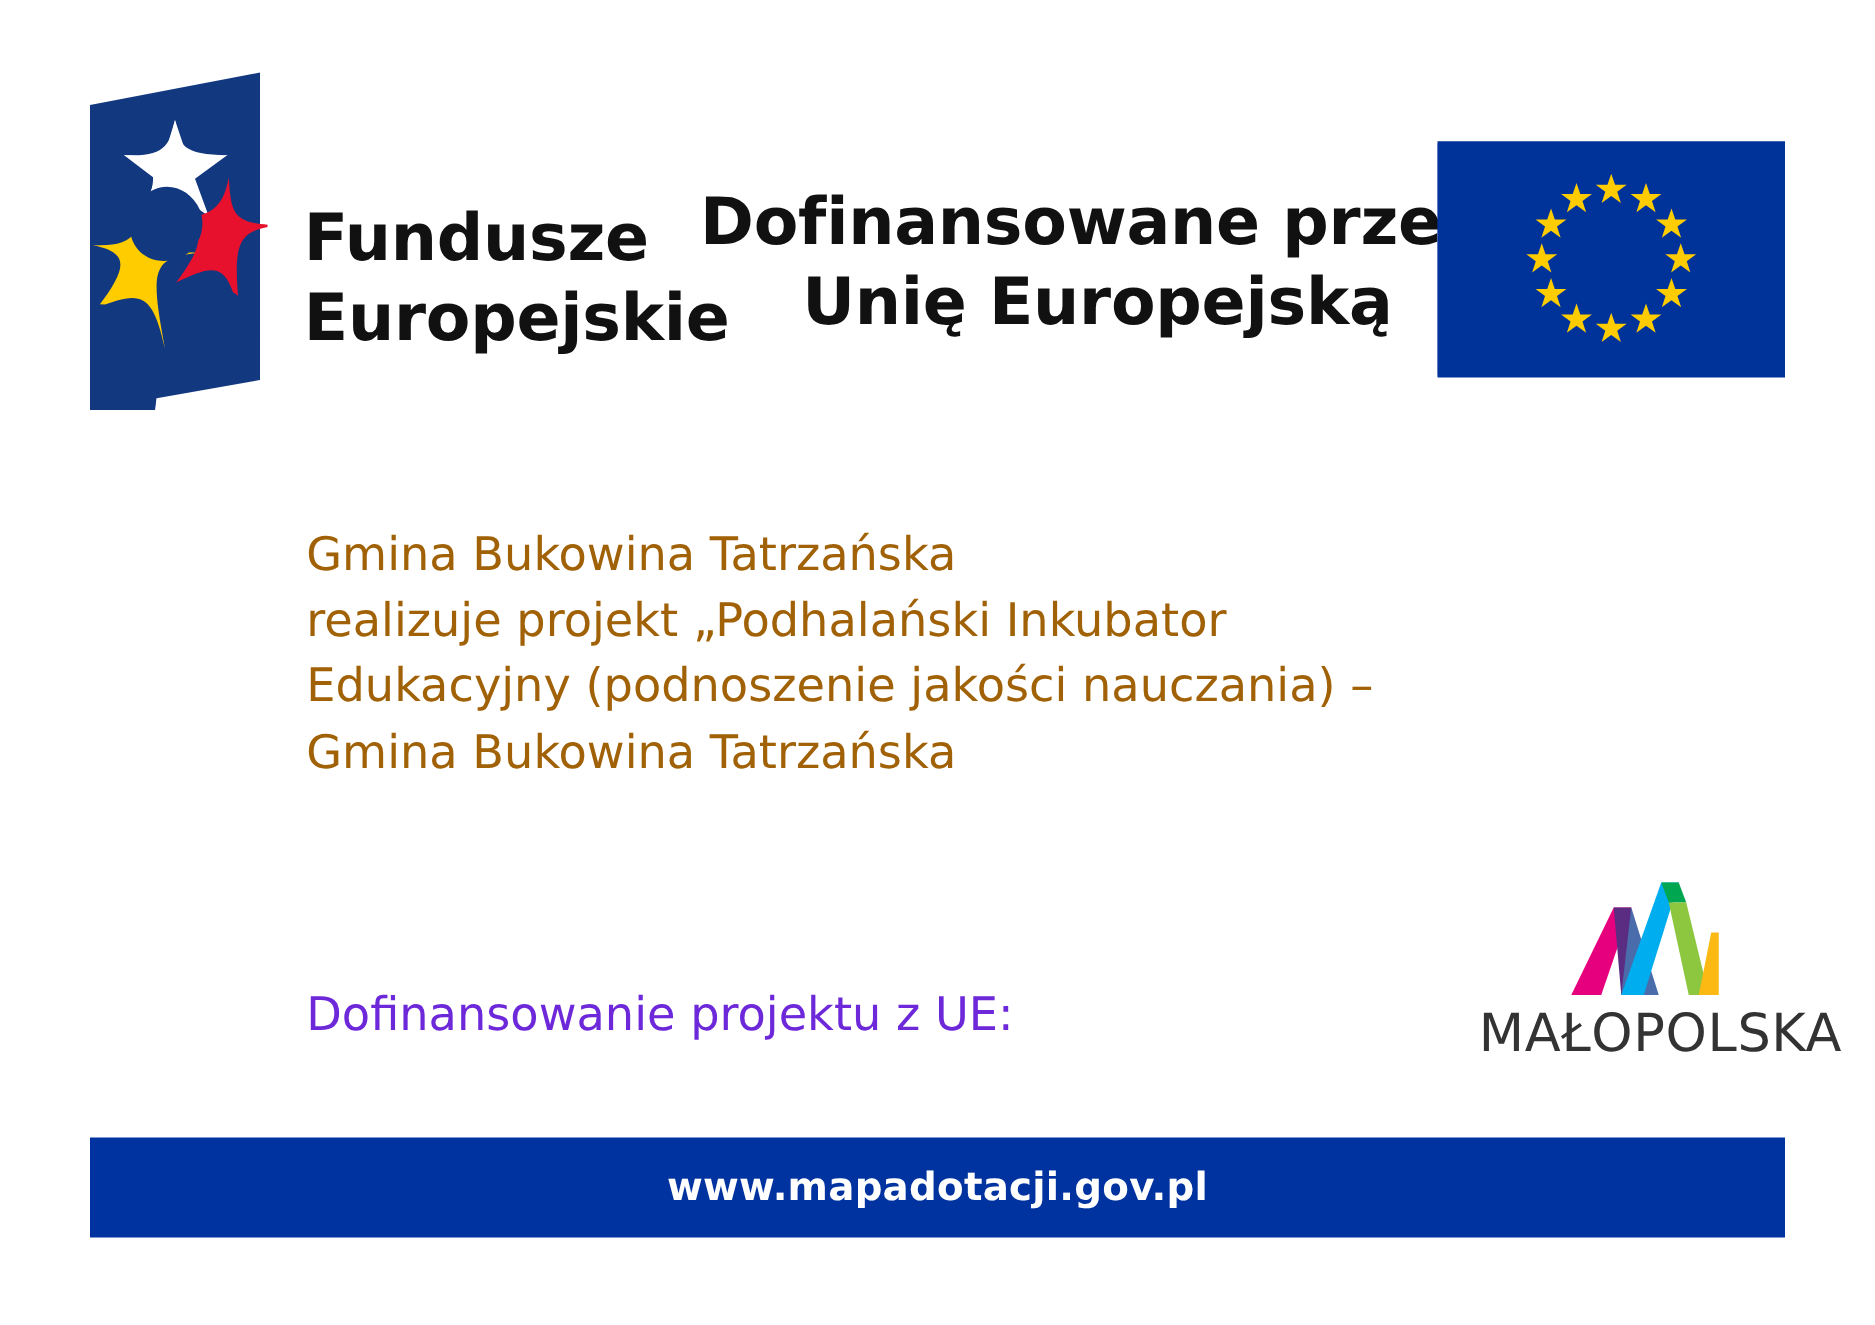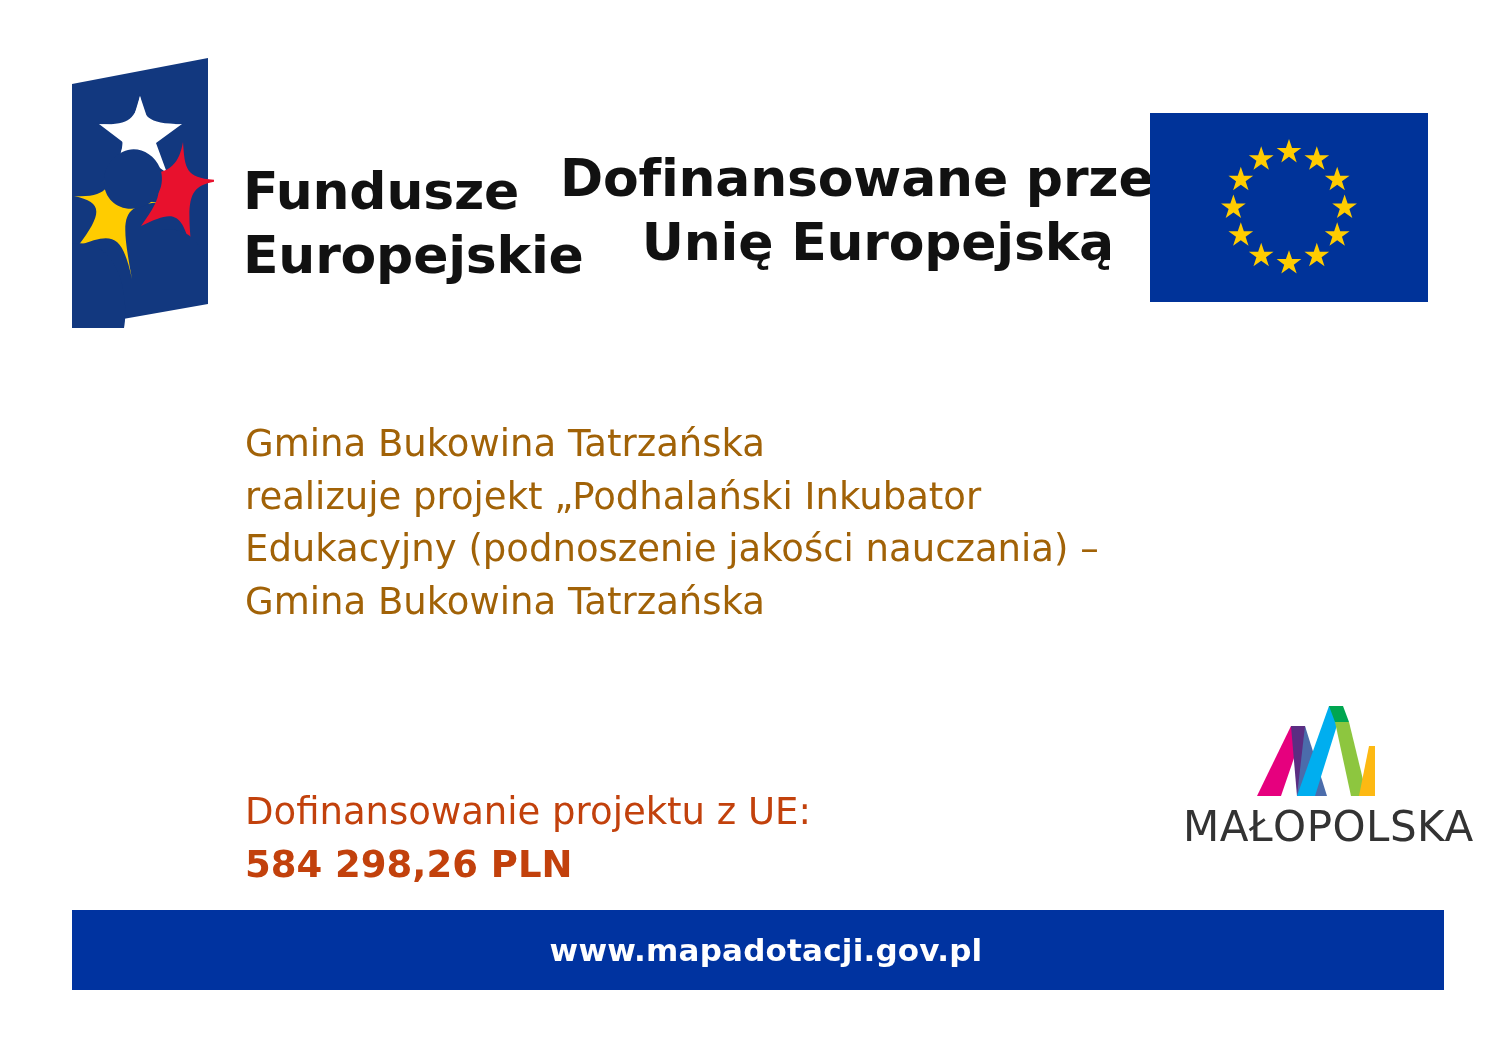--- a/index.html
+++ b/index.html
@@ -76,21 +76,21 @@
     white-space: pre-line;
   }
 
   
   #funding-block {
     position: absolute;
     left: 245px;
     top: 786px;
     font-size: 37px;
     line-height: 1.42;
-    color: #c2410c;
+    color: #6d28d9;
   }
   #funding-label { font-weight: 400; white-space: pre; }
   #funding-amount { font-weight: 700; white-space: pre; }
 
   
   #malopolska-logo {
     position: absolute;
     left: 1155px;
     top: 700px;
     width: 285px;
@@ -122,21 +122,20 @@
   #footer-bar {
     position: absolute;
     left: 72px;
     top: 910px;
     width: 1356px;
     height: 80px;
     background: #0033A0;
     display: flex;
     align-items: center;
     justify-content: center;
-    padding-left: 16px;
   }
   #footer-url {
     color: #ffffff;
     font-size: 31px;
     font-weight: 700;
     letter-spacing: 0.2px;
     white-space: pre;
   }
 </style>
 </head>
@@ -211,21 +210,20 @@
   </svg>
 </div>
 
 <div id="project-text">Gmina Bukowina Tatrzańska
 realizuje projekt „Podhalański Inkubator
 Edukacyjny (podnoszenie jakości nauczania) –
 Gmina Bukowina Tatrzańska</div>
 
 <div id="funding-block">
   <div id="funding-label">Dofinansowanie projektu z UE:</div>
-  <div id="funding-amount">584 298,26 PLN</div>
 </div>
 
 <div id="malopolska-logo">
   <div id="malopolska-mark">
     <svg viewBox="0 0 135 98" xmlns="http://www.w3.org/2000/svg" aria-hidden="true">
 
       <polygon points="40,26 54,26 30,96 6,96" fill="#E6007E"></polygon>
 
       <polygon points="40,26 54,26 60,96 46,96" fill="#5B2D82"></polygon>
 

